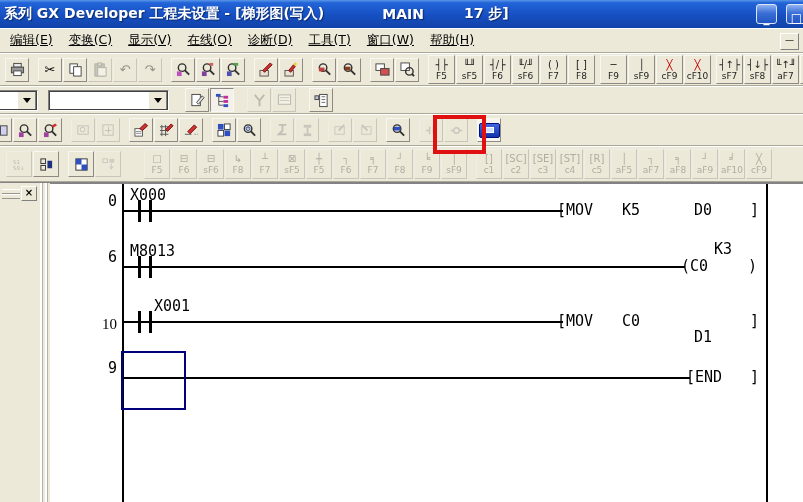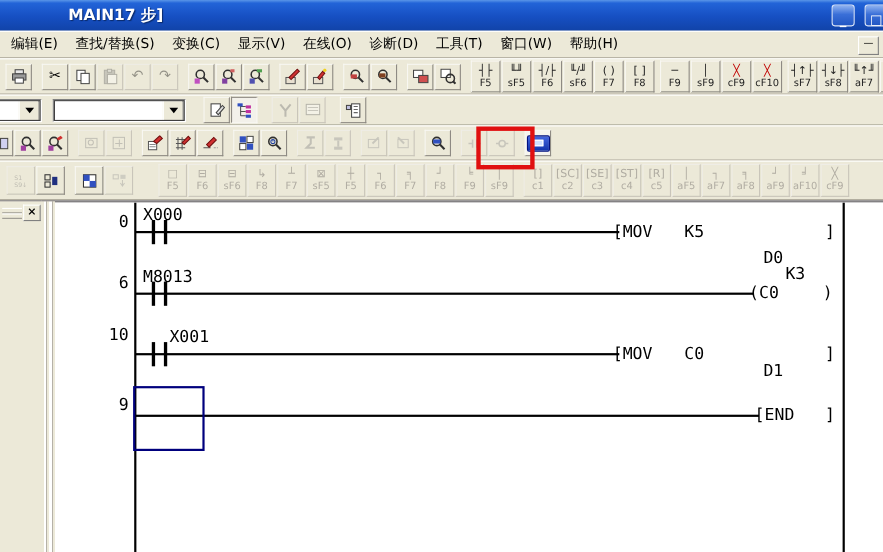--- a/index.html
+++ b/index.html
@@ -12,21 +12,21 @@
     color:#fff;font-weight:bold;font-size:14px;display:flex;align-items:center;padding-left:4px;box-sizing:border-box;}
   #titlebar .ttl{white-space:nowrap;text-shadow:1px 1px 1px #0a2a6a;}
   .cap-btn{position:absolute;top:4px;width:21px;height:20px;border:1px solid #dce6f8;border-radius:3px;
     background:linear-gradient(180deg,#8fb2f0 0%,#3a6fd8 45%,#2257c4 100%);color:#fff;font-weight:bold;
     display:flex;align-items:flex-end;justify-content:center;font-size:12px;line-height:10px;box-sizing:border-box;}
 
   
   #menubar{position:absolute;left:0;top:28px;width:803px;height:25px;box-sizing:border-box;
     border-top:1px solid #fff;border-bottom:1px solid #aca899;display:flex;align-items:center;
     font-size:12.5px;padding-left:2px;background:#ece9d8;}
-  .menu-item{padding:3px 8px;white-space:nowrap;}
+  .menu-item{padding:3px 8px;white-space:nowrap;text-decoration:underline;}
   #mdi-min{position:absolute;right:4px;top:4px;width:17px;height:15px;border:1px solid;
     border-color:#fff #808080 #808080 #fff;background:#ece9d8;font-size:9px;line-height:12px;text-align:center;}
 
   
   .toolband{position:absolute;left:0;width:820px;background:#ece9d8;box-sizing:border-box;
     border-top:1px solid #fff;border-bottom:1px solid #aca899;display:flex;align-items:center;overflow:hidden;}
   #tb1{top:53px;height:33px;padding-left:5px;}
   #tb2{top:86px;height:28px;padding-left:0px;}
   #tb3{top:114px;height:32px;padding-left:0px;}
   #tb4{top:146px;height:36px;padding-left:6px;}
@@ -87,34 +87,34 @@
   .dev-label,.step-num,.ins,.coil-above{position:absolute;font-size:15px;color:#000;white-space:nowrap;}
   .step-num{width:40px;text-align:right;}
   .selbox{position:absolute;border:2px solid #00007d;background:transparent;}
 </style>
 </head>
 <body>
 
 <div id="root">
 
   <div id="titlebar">
+    <span class="ttl">系列 GX Developer 工程未设置 - [梯形图(写入)</span>
     <span class="ttl" style="margin-left:58px">MAIN</span>
-    <span class="ttl" style="">17 步]</span>
+    <span class="ttl" style="margin-left:40px">17 步]</span>
     <div class="cap-btn" style="right:26px">
         <span>_</span>
       </div>
     <div class="cap-btn" style="left:786px">
         <span>□</span>
       </div>
   </div>
 
   <div id="menubar">
     <div id="menu-items" style="display:flex">
         <div class="menu-item">编辑(E)</div>
-        <div class="menu-item">查找/替换(S)</div>
         <div class="menu-item">变换(C)</div>
         <div class="menu-item">显示(V)</div>
         <div class="menu-item">在线(O)</div>
         <div class="menu-item">诊断(D)</div>
         <div class="menu-item">工具(T)</div>
         <div class="menu-item">窗口(W)</div>
         <div class="menu-item">帮助(H)</div>
       </div>
     <div id="mdi-min"><span>—</span></div>
   </div>
@@ -600,32 +600,32 @@
   <div id="editor">
       <div class="rail" style="left: 72px;"></div>
       <div class="rail" style="left: 716px;"></div>
       <div class="hline" style="left: 73px; top: 26px; width: 440px;"></div>
       <div class="step-num" style="left: 27px; top: 8px;">0</div>
       <div class="dev-label" style="left: 80px; top: 2px;">X000</div>
       <div class="vbar" style="left: 88px; top: 16px;"></div>
       <div class="vbar" style="left: 99px; top: 16px;"></div>
       <div class="ins" style="left: 507px; top: 17px;">[MOV</div>
       <div class="ins" style="left: 572px; top: 17px;">K5</div>
-      <div class="ins" style="left: 644px; top: 17px; margin-top: 24px;">D0</div>
+      <div class="ins" style="left: 644px; top: 17px;">D0</div>
       <div class="ins" style="left: 700px; top: 17px;">]</div>
       <div class="hline" style="left: 73px; top: 82px; width: 562px;"></div>
       <div class="step-num" style="left: 27px; top: 64px;">6</div>
       <div class="dev-label" style="left: 80px; top: 58px;">M8013</div>
       <div class="vbar" style="left: 88px; top: 72px;"></div>
       <div class="vbar" style="left: 99px; top: 72px;"></div>
       <div class="ins" style="left: 631px; top: 73px;">(C0</div>
       <div class="ins" style="left: 698px; top: 73px;">)</div>
       <div class="coil-above" style="left: 664px; top: 56px;">K3</div>
       <div class="hline" style="left: 73px; top: 137px; width: 440px;"></div>
-      <div class="step-num" style="left: 27px; top: 111px;">10</div>
+      <div class="step-num" style="left: 27px; top: 132px; font-family: Liberation Serif, serif;">10</div>
       <div class="dev-label" style="left: 80px; top: 113px; margin-left: 24px;">X001</div>
       <div class="vbar" style="left: 88px; top: 127px;"></div>
       <div class="vbar" style="left: 99px; top: 127px;"></div>
       <div class="ins" style="left: 507px; top: 128px;">[MOV</div>
       <div class="ins" style="left: 572px; top: 128px;">C0</div>
       <div class="ins" style="left: 644px; top: 144px;">D1</div>
       <div class="ins" style="left: 700px; top: 128px;">]</div>
       <div class="hline" style="left: 73px; top: 193px; width: 567px;"></div>
       <div class="step-num" style="left: 27px; top: 175px;">9</div>
       <div class="ins" style="left: 636px; top: 184px;">[END</div>

